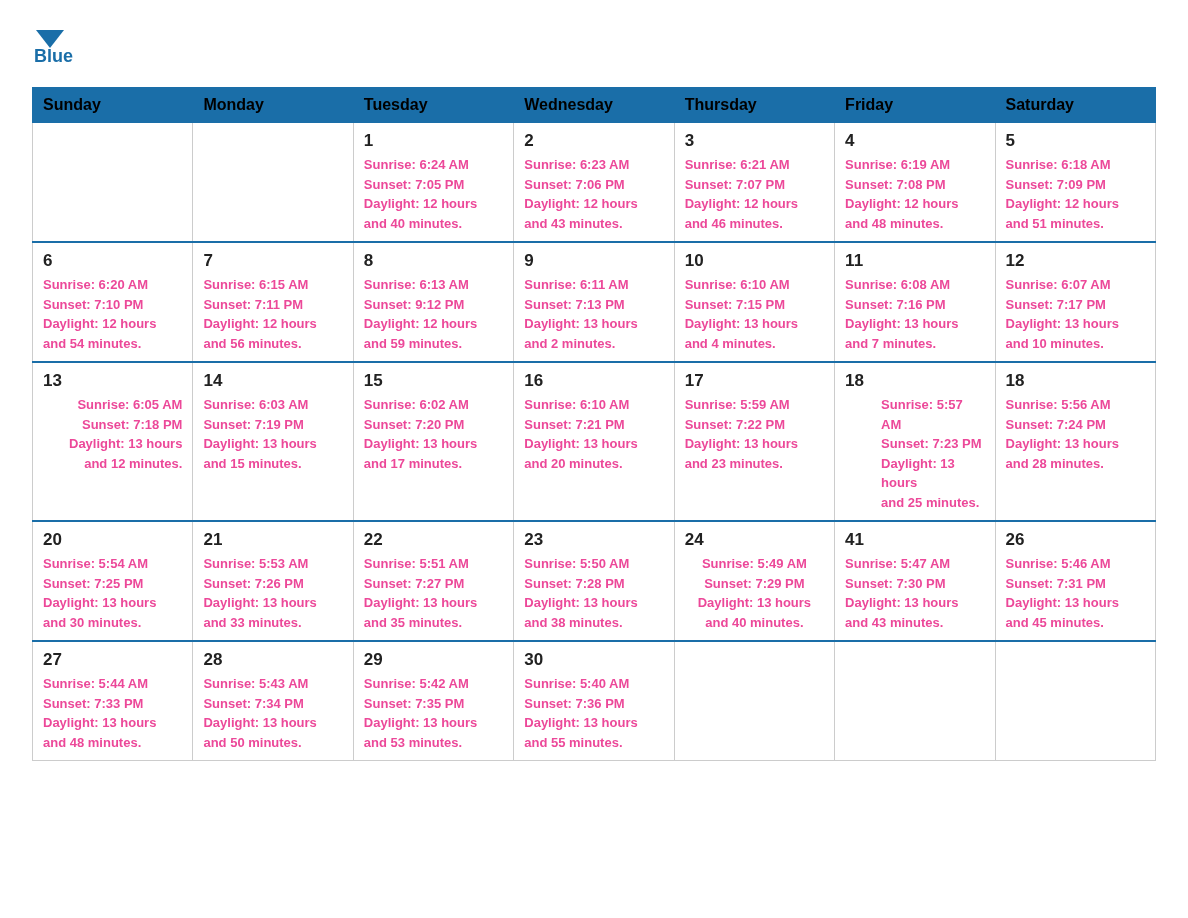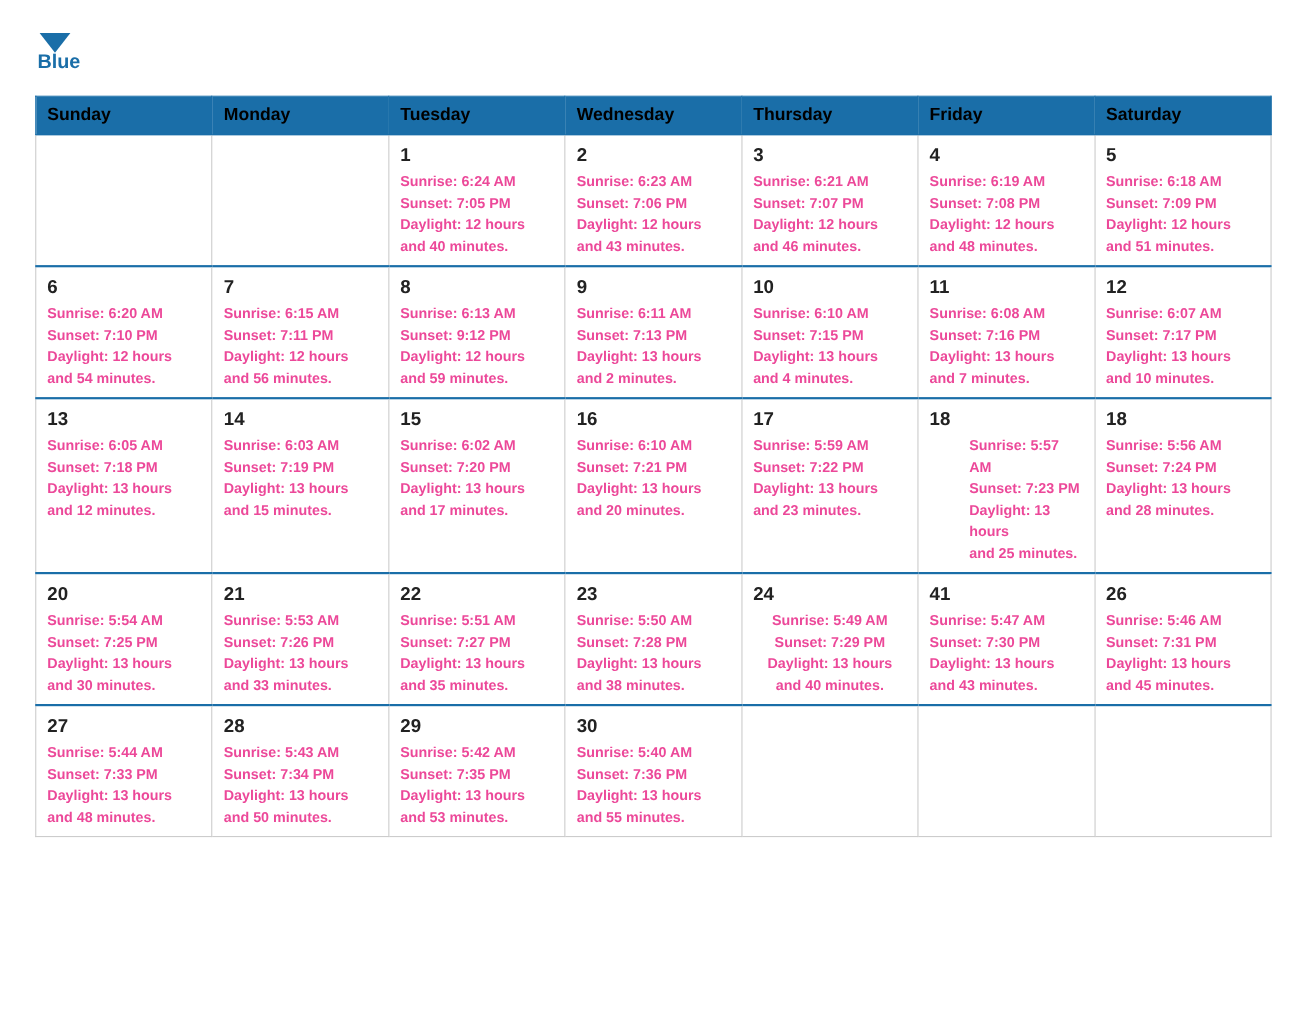--- a/index.html
+++ b/index.html
@@ -227,21 +227,21 @@
           <span class="day-num">12</span>
           <div class="day-info" style="white-space: pre-line;">Sunrise: 6:07 AM
 Sunset: 7:17 PM
 Daylight: 13 hours
 and 10 minutes.</div>
         </td>
       </tr>
       <tr class="row-separator">
         <td>
           <span class="day-num">13</span>
-          <div class="day-info" style="white-space: pre-line;">Sunrise: 6:05 AM
+          <div class="day-info" style="white-space: pre-line; text-align: right;">Sunrise: 6:05 AM
 Sunset: 7:18 PM
 Daylight: 13 hours
 and 12 minutes.</div>
         </td>
         <td>
           <span class="day-num">14</span>
           <div class="day-info" style="white-space: pre-line;">Sunrise: 6:03 AM
 Sunset: 7:19 PM
 Daylight: 13 hours
 and 15 minutes.</div>

